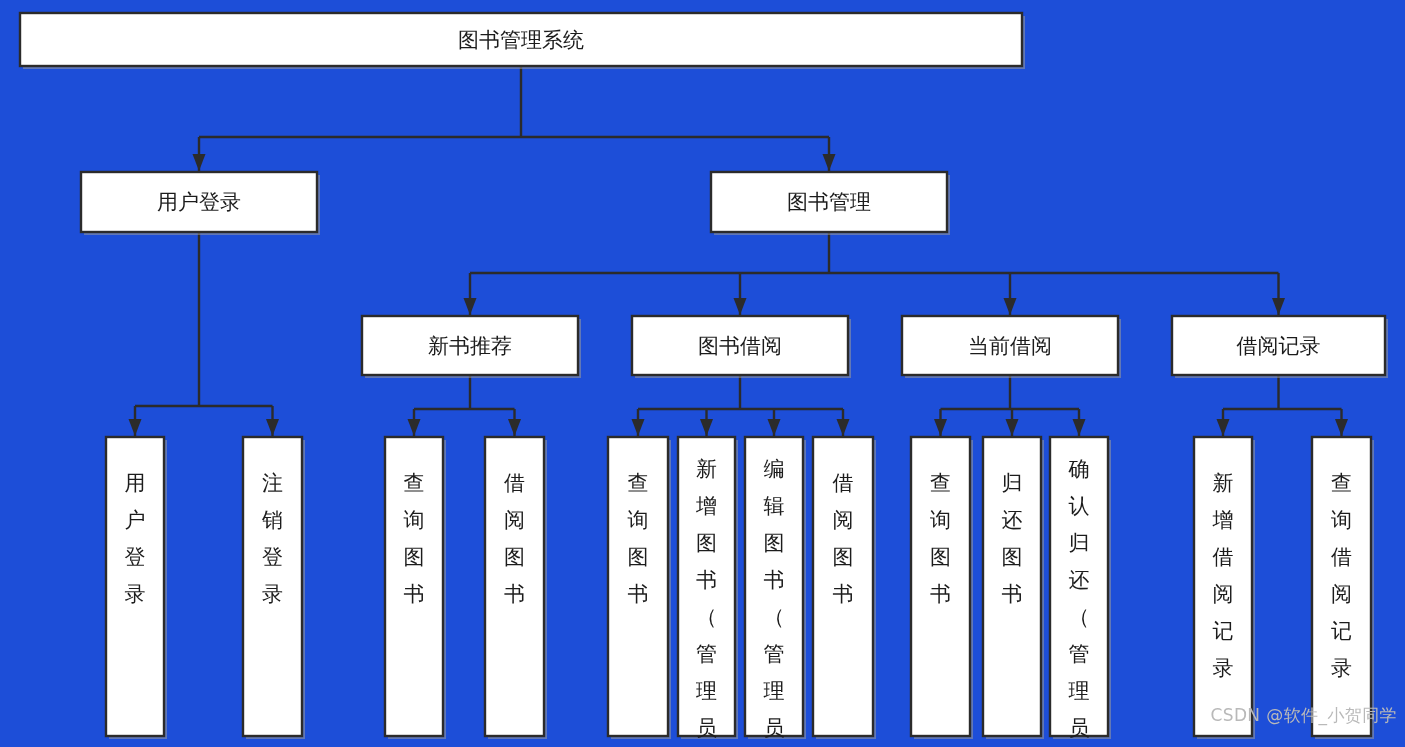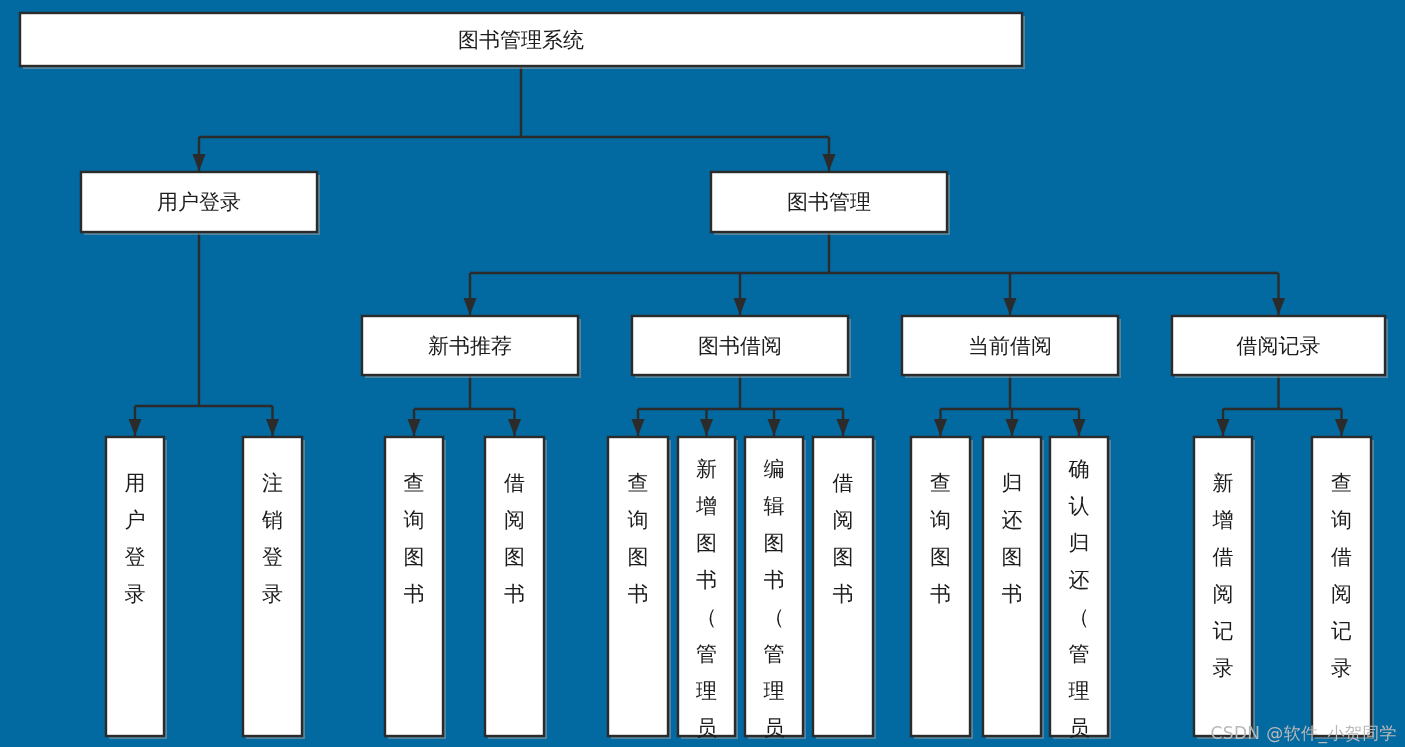--- a/index.html
+++ b/index.html
@@ -8,21 +8,21 @@
     padding: 0;
     background: #ffffff;
   }
   body {
     font-family: "DejaVu Sans", "Liberation Sans", sans-serif;
   }
   #diagram-root {
     position: relative;
     width: 1405px;
     height: 747px;
-    background: #0369a1;
+    background: #1d4ed8;
     overflow: hidden;
   }
   svg.canvas {
     position: absolute;
     left: 0;
     top: 0;
     width: 1405px;
     height: 747px;
   }
   .node-rect {
@@ -52,21 +52,21 @@
   }
   .label-h {
     font-size: 21px;
   }
   .label-v {
     font-size: 21px;
   }
   .watermark {
     position: absolute;
     right: 8px;
-    bottom: 2px;
+    bottom: 20px;
     font-family: "DejaVu Sans", "Liberation Sans", sans-serif;
     font-size: 17px;
     color: #b9b9b9;
     letter-spacing: 0.4px;
     white-space: nowrap;
     user-select: none;
   }
 </style>
 </head>
 <body>

